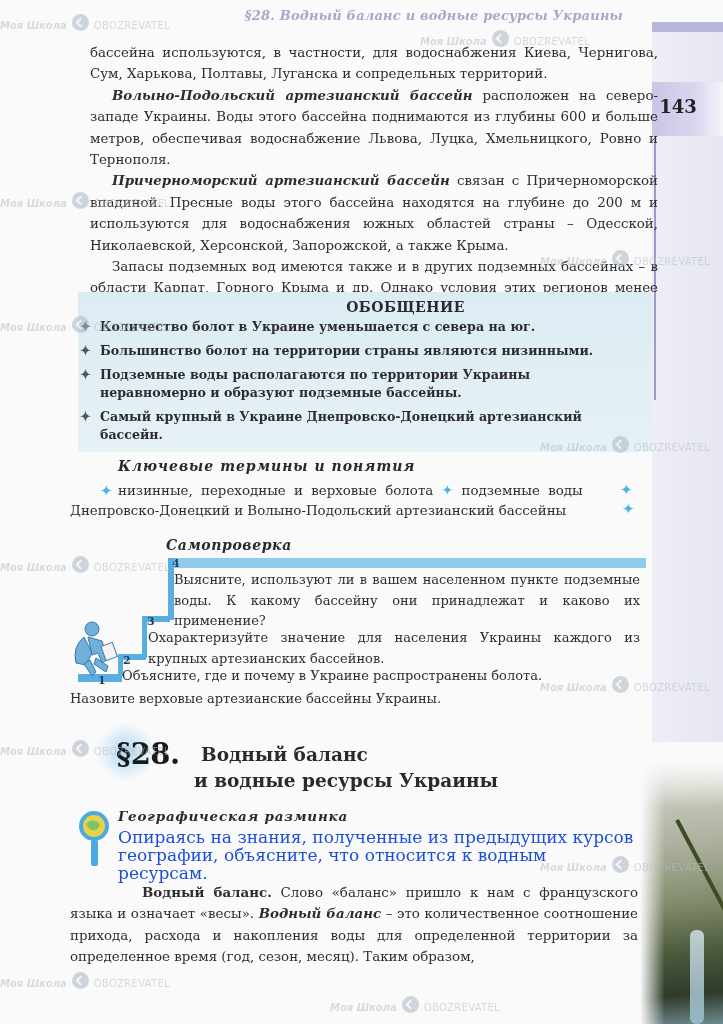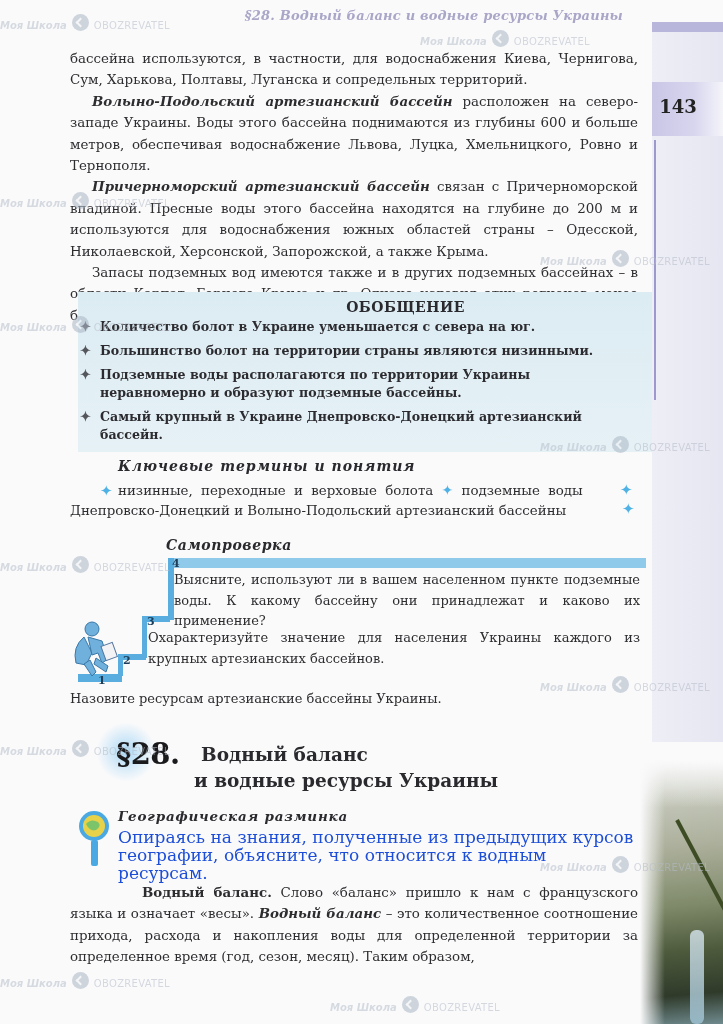--- a/index.html
+++ b/index.html
@@ -140,21 +140,21 @@
 <div class="page">
 
   <div class="right-band"></div>
   <div class="right-band-top"></div>
   <div class="page-number-tab"></div>
   <div class="page-number">143</div>
   <div class="margin-rule"></div>
 
   <div class="running-header">§28. Водный баланс и водные ресурсы Украины</div>
 
-  <div class="txt" style="top:48px;">
+  <div class="txt" style="top:42px;margin-left:20px;">
     <p>бассейна используются, в частности, для водоснабжения Киева, Чернигова, Сум, Харькова, Полтавы, Луганска и сопредельных территорий.</p>
     <p class="ind"><span class="bi">Волыно-Подольский артезианский бассейн</span><span> расположен на северо-западе Украины. Воды этого бассейна поднимаются из глубины 600 и больше метров, обеспечивая водоснабжение Львова, Луцка, Хмельницкого, Ровно и Тернополя.</span></p>
     <p class="ind"><span class="bi">Причерноморский артезианский бассейн</span><span> связан с Причерноморской впадиной. Пресные воды этого бассейна находятся на глубине до 200 м и используются для водоснабжения южных областей страны – Одесской, Николаевской, Херсонской, Запорожской, а также Крыма.</span></p>
     <p class="ind">Запасы подземных вод имеются также и в других подземных бассейнах – в области Карпат, Горного Крыма и др. Однако условия этих регионов менее благоприятны для формирования подземных вод.</p>
   </div>
 
   <div class="summary-box"></div>
   <div class="summary-title">ОБОБЩЕНИЕ</div>
   <ul class="summary-list">
     <li><span class="star">✦</span><span>Количество болот в Украине уменьшается с севера на юг.</span></li>
@@ -201,21 +201,22 @@
       <path d="M84 637 q-12 10 -8 26 l10 2 l6 -12 z"></path>
       <path d="M88 637 l14 4 l6 18 l-6 4 l-4 -10 l-6 2 z"></path>
       <path d="M90 660 l6 12 l-4 4 l-8 -12 z"></path>
       <path d="M96 658 l12 8 l-2 6 l-12 -8 z"></path>
     </g>
     <rect x="103" y="644" width="12" height="15" fill="#f3f3f6" stroke="#5577a0" stroke-width="1" transform="rotate(-20 109 651)"></rect>
   </svg>
 
   <div class="sc-q" style="left:148px; top:628px; width:492px;">Охарактеризуйте значение для населения Украины каждого из крупных артезианских бассейнов.</div>
   <div class="sc-q" style="left:174px; top:570px; width:466px;">Выясните, используют ли в вашем населенном пункте подземные воды. К какому бассейну они принадлежат и каково их применение?</div>
-  <div class="sc-q" style="left:70px; top:689px; width:570px;">Назовите ресурсам артезианские бассейны Украины.</div>
+  <div class="sc-q" style="left:122px; top:666px; width:518px;">Объясните, где и почему в Украине распространены болота.</div>
+  <div class="sc-q" style="left:70px; top:689px; width:570px;">Назовите верховые артезианские бассейны Украины.</div>
 
   <div class="para-glow"></div>
   <div class="para-heading">
     <span class="para-num">§28.</span>
     <span class="para-title-1">Водный баланс</span>
     <span class="para-title-2">и водные ресурсы Украины</span>
   </div>
 
   <svg style="position:absolute; left:76px; top:810px;" width="44" height="58">
     <circle cx="18" cy="16" r="15" fill="#4aa9e2"></circle>

